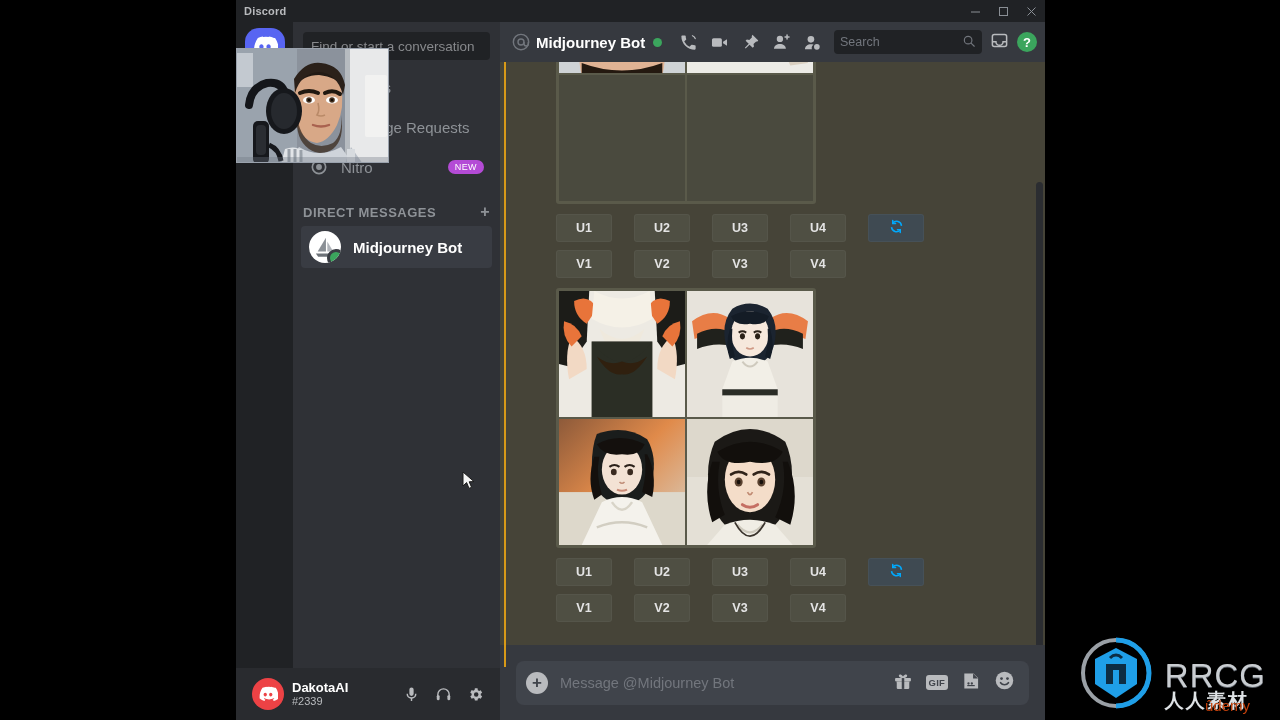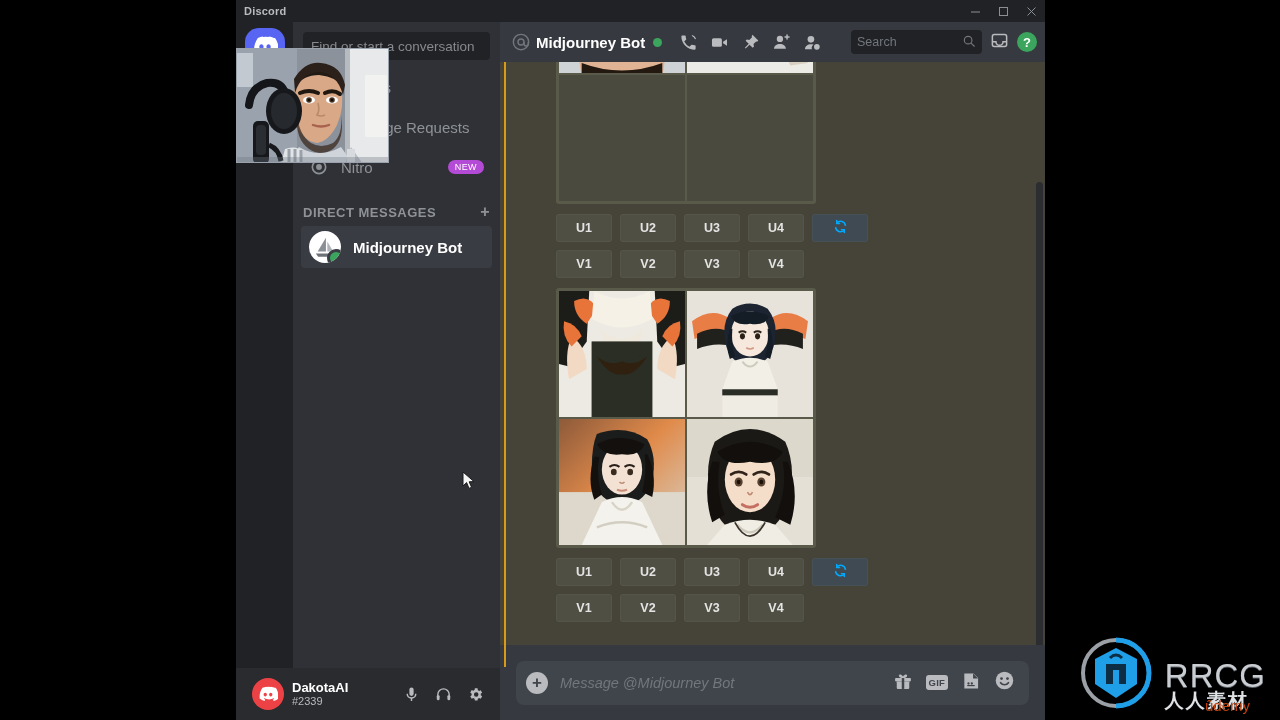--- a/index.html
+++ b/index.html
@@ -117,21 +117,21 @@
     position:absolute; left:0; top:0; width:545px; height:40px;
     background:#36393f; display:flex; align-items:center; padding:0 8px;
     box-shadow:0 1px 0 rgba(0,0,0,.18);
   }
   .ch-at{ color:#72767d; width:26px; display:flex; justify-content:center; }
   .ch-name{ color:#fff; font-size:15px; font-weight:bold; margin-left:2px; }
   .ch-status{ width:9px; height:9px; border-radius:50%; background:#3ba55d; margin-left:8px; }
   .ch-icons{ display:flex; align-items:center; gap:7px; margin-left:14px; color:#b9bbbe; }
   .ch-icons > div{ width:24px; height:24px; display:flex; align-items:center; justify-content:center; }
   .ch-search{
-    margin-left:auto; width:131px; height:24px; background:#202225; border-radius:4px;
+    margin-left:auto; width:148px; height:24px; background:#202225; border-radius:4px;
     display:flex; align-items:center; padding:0 6px; color:#72767d; font-size:12.5px;
   }
   .ch-right{ display:flex; align-items:center; gap:8px; margin-left:8px; color:#b9bbbe; }
   .help-btn{
     width:20px; height:20px; border-radius:50%; background:#3ba55d; color:#fff;
     font-size:13px; font-weight:bold; display:flex; align-items:center; justify-content:center;
   }
 
   
   .msgs{
@@ -145,21 +145,21 @@
   .msg-scroll{ position:relative; padding:0 16px 0 56px; }
 
   .img-block{ position:relative; width:260px; }
   .grid4{
     display:grid; grid-template-columns:1fr 1fr; grid-template-rows:1fr 1fr;
     width:260px; height:260px; border-radius:3px; overflow:hidden;
     background:#5a5a4a; padding:3px; gap:2px;
   }
   .grid4 .cell{ overflow:hidden; position:relative; }
 
-  .btnrow{ display:flex; gap:8px; margin-top:8px; }
+  .btnrow{ display:flex; gap:22px; margin-top:8px; }
   .mjbtn{
     width:56px; height:28px; border-radius:3px; background:#4f4f43;
     color:#e4e4e4; font-size:12.5px; font-weight:bold;
     display:flex; align-items:center; justify-content:center;
     border:1px solid rgba(255,255,255,.04);
   }
   .mjbtn.reroll{ background:#3f4a52; color:#00a8fc; }
 
   .linkline{
     margin-top:14px; font-size:12.5px; font-weight:bold; line-height:1.35;
@@ -175,21 +175,21 @@
   }
   .inputbox{
     width:100%; height:44px; background:#40444b; border-radius:8px;
     display:flex; align-items:center; padding:0 14px 0 10px;
   }
   .plus-circle{
     width:22px; height:22px; border-radius:50%; background:#b9bbbe;
     color:#40444b; display:flex; align-items:center; justify-content:center;
     font-size:17px; font-weight:bold; line-height:1; flex:none;
   }
-  .inputbox .ph{ color:#72767d; font-size:14.5px; margin-left:12px;font-style:italic; }
+  .inputbox .ph{ color:#72767d; font-size:14.5px; margin-left:12px; }
   .inputbox .right{ margin-left:auto; display:flex; align-items:center; gap:13px; color:#b9bbbe; }
   .gif-tag{
     background:#b9bbbe; color:#40444b; font-size:9.5px; font-weight:bold;
     padding:2px 3px; border-radius:3px; letter-spacing:.2px;
   }
 
   
   .msg-scrollbar{
     position:absolute; right:2px; top:120px; width:7px; height:480px;
     background:#2b2d31; border-radius:4px;

